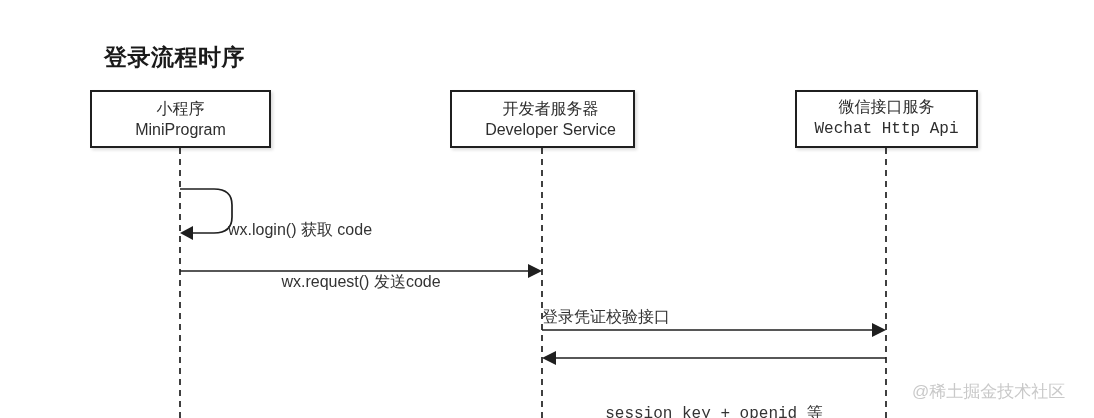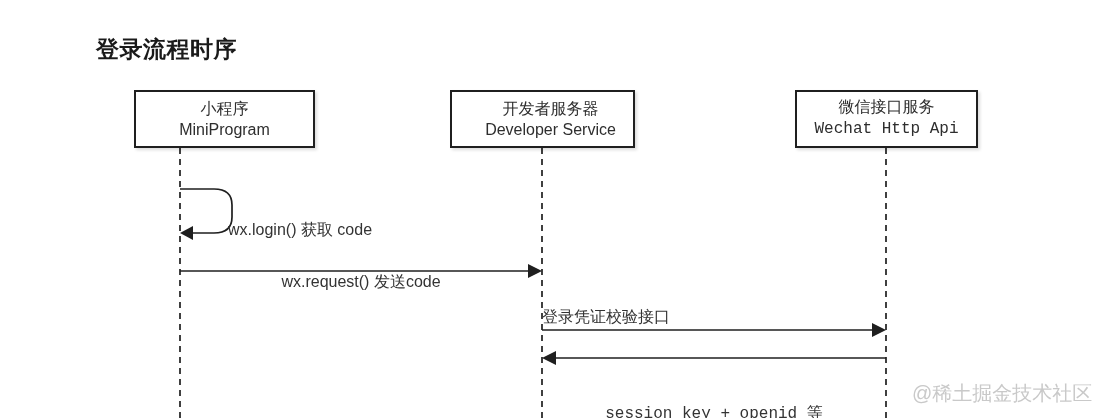--- a/index.html
+++ b/index.html
@@ -12,21 +12,21 @@
     position: relative;
     width: 1094px;
     height: 418px;
     background: #ffffff;
     overflow: hidden;
   }
   .title {
     position: absolute;
     left: 88px;
     top: 26px;
-    margin: 8px;
+    margin: 16px;
     font-size: 23px;
     font-weight: 700;
     color: #1a1a1a;
     letter-spacing: 0.5px;
   }
   svg.wires {
     position: absolute;
     left: 0;
     top: 0;
     width: 1094px;
@@ -44,41 +44,41 @@
     align-items: center;
     justify-content: center;
     box-sizing: border-box;
   }
   .actor .ln {
     font-size: 16px;
     line-height: 21px;
     color: #2e2e2e;
     white-space: nowrap;
   }
-  .actor-1 { left: 90px;  width: 181px; margin-left: 44px; }
+  .actor-1 { left: 90px;  width: 181px; }
   .actor-2 { left: 450px; width: 185px; padding-left: 16px; }
   .actor-3 { left: 795px; width: 183px; font-family: Liberation Mono, monospace; }
   .msg-label {
     position: absolute;
     font-size: 16px;
     line-height: 21px;
     color: #333333;
     white-space: nowrap;
     margin-top: 24px;
   }
   .m0  { left: 228px; top: 195px; }
   .m1  { left: 180px; top: 247px; width: 362px; text-align: center; }
   .m2a { left: 542px; top: 282px; width: 344px; text-align: left; }
   .m2b { left: 542px; top: 303px; width: 344px; text-align: center; }
   .m3  { left: 542px; top: 380px; width: 344px; text-align: center; font-family: Liberation Mono, monospace; }
   .watermark {
     position: absolute;
     left: 912px;
     top: 380px;
-    font-size: 20px;
+    font-size: 17px;
     color: #c9c9c9;
     white-space: nowrap;
   }
 </style>
 </head>
 <body>
 
 <div class="canvas">
 
   <h1 class="title">登录流程时序</h1>

